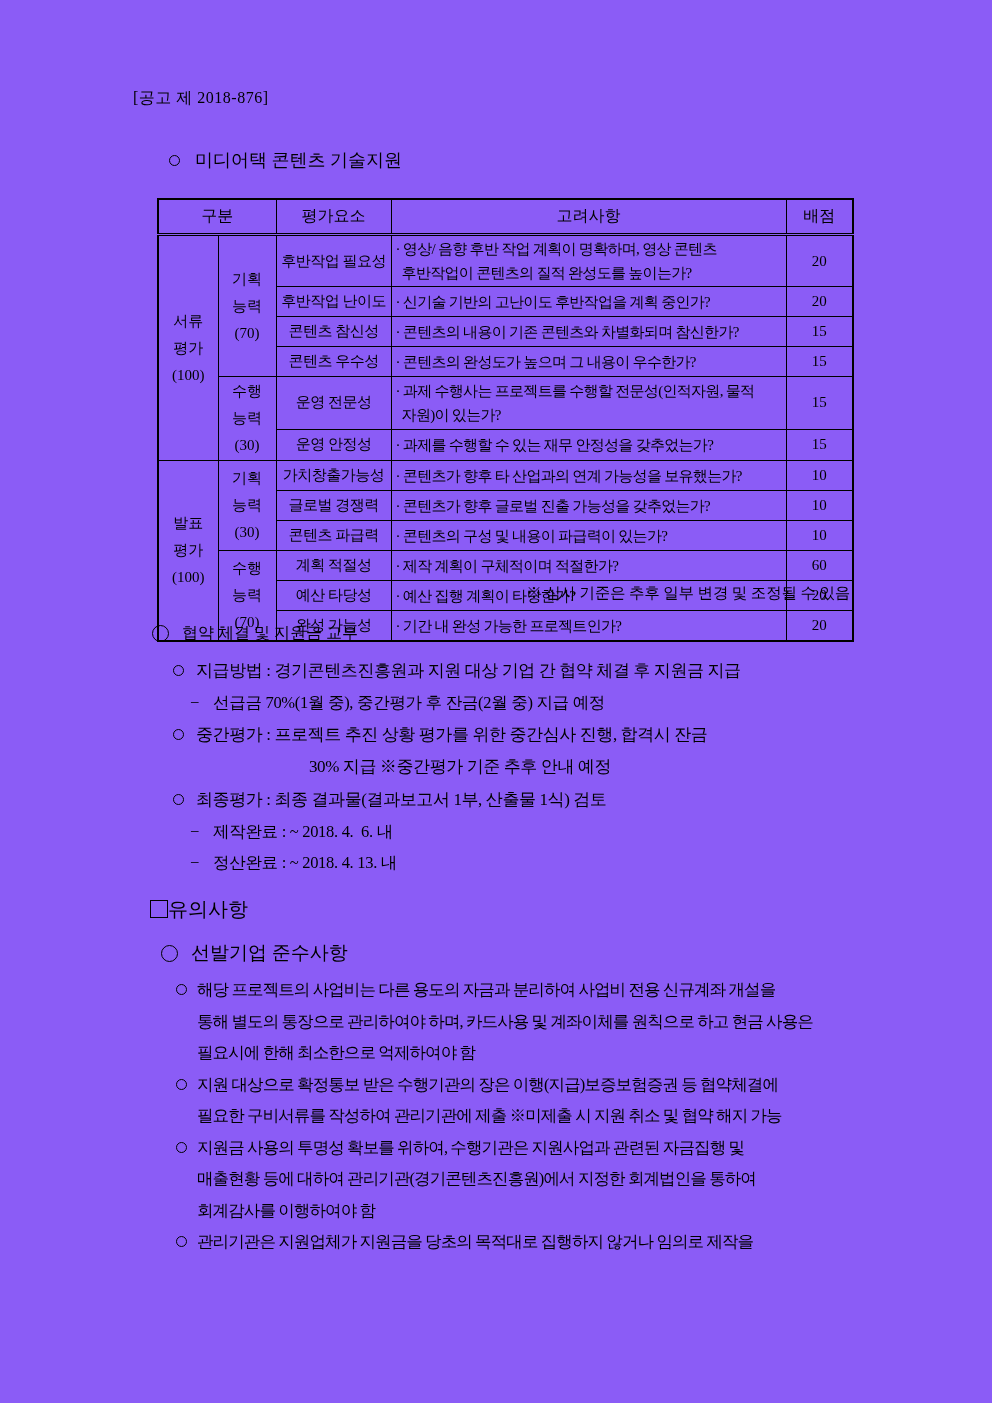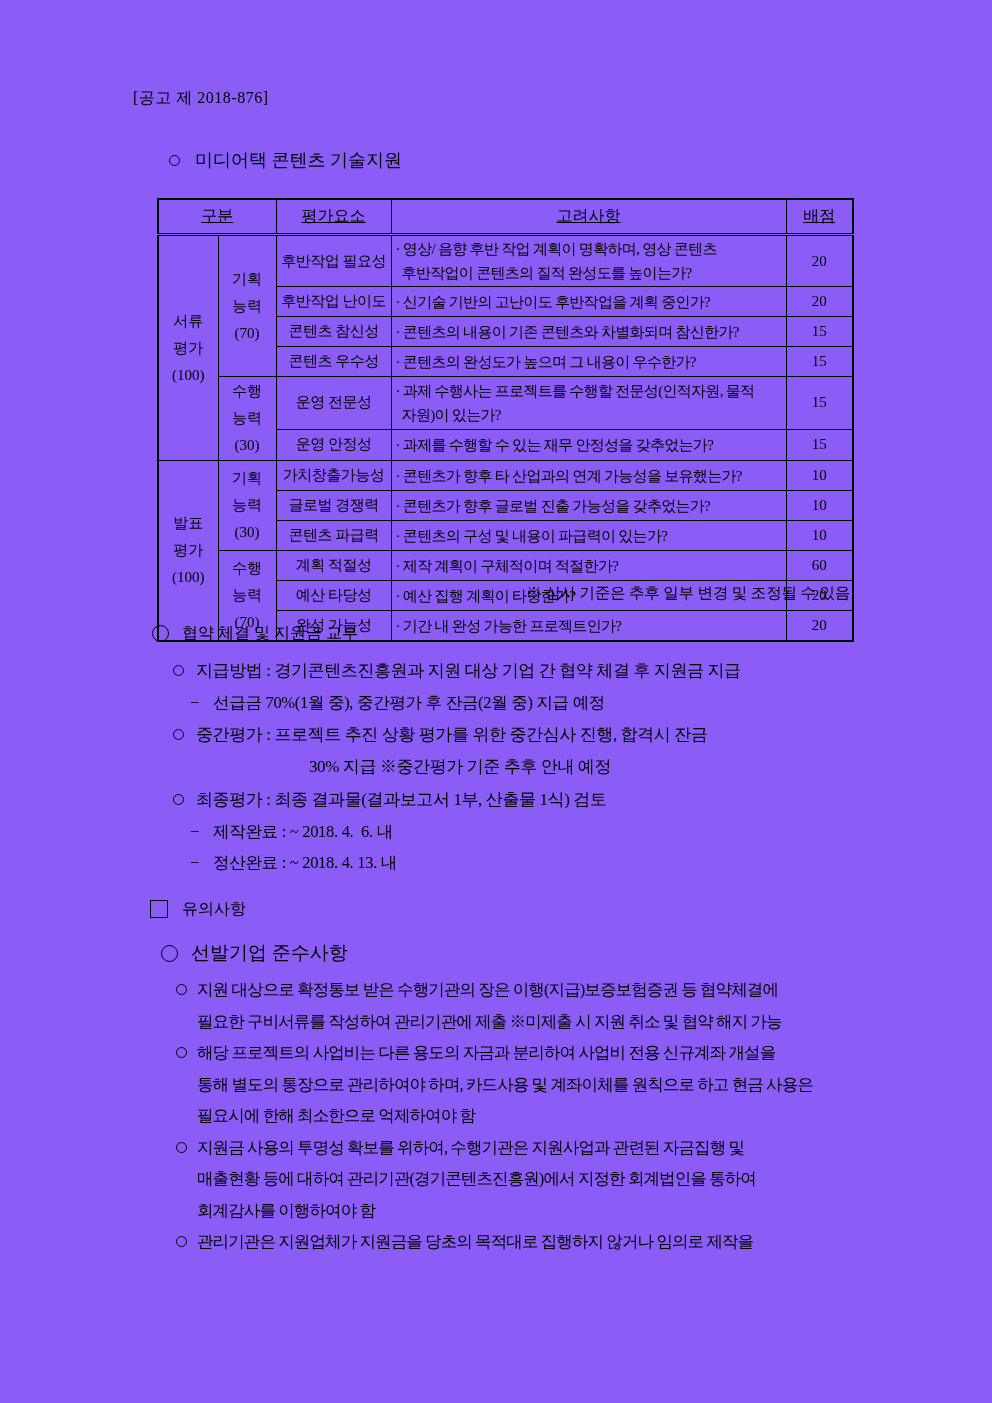--- a/index.html
+++ b/index.html
@@ -13,21 +13,21 @@
   .ring-lg{width:15px;height:15px;border:1.6px solid #000;border-radius:50%;flex:0 0 auto;}
   .square-glyph{width:16px;height:16px;border:1.7px solid #000;flex:0 0 auto;}
   .bullet-box{display:flex;align-items:center;flex:0 0 auto;}
 
   .sec1{position:absolute;left:169px;top:148px;display:flex;align-items:center;gap:15px;font-size:18px;}
 
   
   .eval-table{position:absolute;left:157px;top:198px;width:695px;border-collapse:collapse;
               table-layout:fixed;border:2px solid #000;}
   .eval-table th,.eval-table td{border:1.5px solid #000;overflow:hidden;}
-  .eval-table th{font-weight:normal;font-size:16px;height:31px;border-bottom:3px double #000;text-align:center;text-decoration:underline;}
+  .eval-table th{font-weight:normal;font-size:16px;height:31px;border-bottom:3px double #000;text-align:center;}
   .eval-table td{font-size:15px;height:27px;padding:1px 4px;}
   .c-group{text-align:center;white-space:pre-line;font-size:16px;line-height:1.8;}
   .c-factor{text-align:center;letter-spacing:-0.5px;white-space:nowrap;}
   .c-consider{text-align:left;white-space:pre-wrap;letter-spacing:-0.7px;line-height:1.6;padding-left:6px;}
   .c-score{text-align:center;font-size:16px;}
 
   .table-note{position:absolute;left:157px;top:583px;width:693px;text-align:right;
               font-size:15.5px;letter-spacing:-0.2px;}
 
   
@@ -35,21 +35,21 @@
   .sec-title{display:flex;align-items:center;gap:13px;font-size:16px;height:42px;}
   .a-item{display:flex;gap:12px;margin-left:21px;font-size:17px;line-height:33px;letter-spacing:-0.4px;}
   .a-item .bullet-box{height:33px;}
   .a-sub{display:flex;gap:9px;margin-left:38px;font-size:16.5px;line-height:31px;letter-spacing:-0.3px;}
   .dash{flex:0 0 14px;}
   .a-cont{margin-left:157px;font-size:17px;line-height:32px;letter-spacing:-0.4px;}
   .pre{white-space:pre-wrap;}
 
   
   .notice{position:absolute;left:150px;top:886px;width:740px;}
-  .n-title{display:flex;align-items:center;gap:14px;font-size:16px;height:46px;}
+  .n-title{display:flex;align-items:center;font-size:20px;height:46px;}
   .n-sub{display:flex;align-items:center;gap:13px;margin-left:11px;font-size:19px;height:42px;}
   .n-item{display:flex;gap:10px;margin-left:26px;font-size:16.5px;line-height:31.5px;letter-spacing:-0.9px;}
   .n-item .bullet-box{height:31.5px;}
   .n-text{white-space:pre-line;width:690px;}
 </style>
 </head>
 <body>
 
 <div class="page">
 
@@ -204,35 +204,35 @@
       <span>유의사항</span>
     </div>
     <div class="n-sub">
       <span class="ring-lg"></span>
       <span>선발기업 준수사항</span>
     </div>
     <div class="n-item">
       <span class="bullet-box">
           <span class="ring-sm"></span>
         </span>
-      <span class="n-text">지원 대상으로 확정통보 받은 수행기관의 장은 이행(지급)보증보험증권 등 협약체결에
-필요한 구비서류를 작성하여 관리기관에 제출 ※미제출 시 지원 취소 및 협약 해지 가능</span>
-    </div>
-    <div class="n-item">
-      <span class="bullet-box">
-          <span class="ring-sm"></span>
-        </span>
       <span class="n-text">해당 프로젝트의 사업비는 다른 용도의 자금과 분리하여 사업비 전용 신규계좌 개설을
 통해 별도의 통장으로 관리하여야 하며, 카드사용 및 계좌이체를 원칙으로 하고 현금 사용은
 필요시에 한해 최소한으로 억제하여야 함</span>
     </div>
     <div class="n-item">
       <span class="bullet-box">
           <span class="ring-sm"></span>
         </span>
+      <span class="n-text">지원 대상으로 확정통보 받은 수행기관의 장은 이행(지급)보증보험증권 등 협약체결에
+필요한 구비서류를 작성하여 관리기관에 제출 ※미제출 시 지원 취소 및 협약 해지 가능</span>
+    </div>
+    <div class="n-item">
+      <span class="bullet-box">
+          <span class="ring-sm"></span>
+        </span>
       <span class="n-text">지원금 사용의 투명성 확보를 위하여, 수행기관은 지원사업과 관련된 자금집행 및
 매출현황 등에 대하여 관리기관(경기콘텐츠진흥원)에서 지정한 회계법인을 통하여
 회계감사를 이행하여야 함</span>
     </div>
     <div class="n-item">
       <span class="bullet-box">
           <span class="ring-sm"></span>
         </span>
       <span class="n-text">관리기관은 지원업체가 지원금을 당초의 목적대로 집행하지 않거나 임의로 제작을</span>
     </div>

